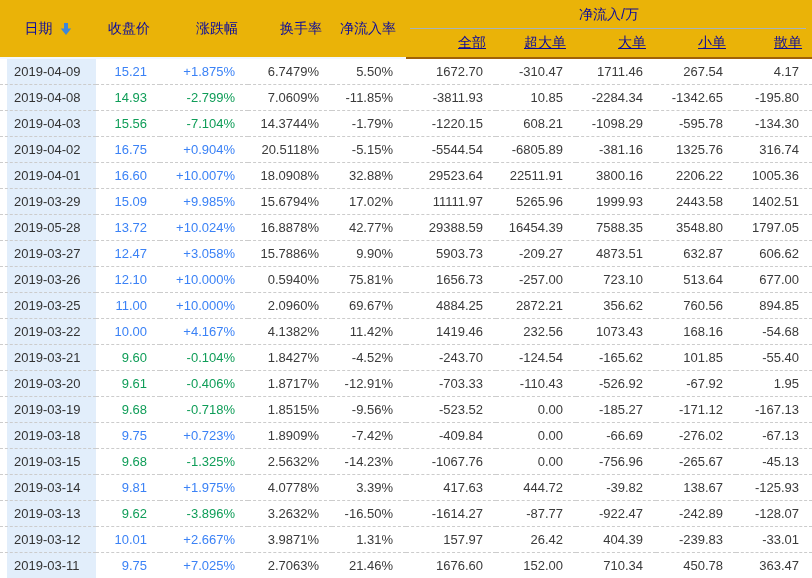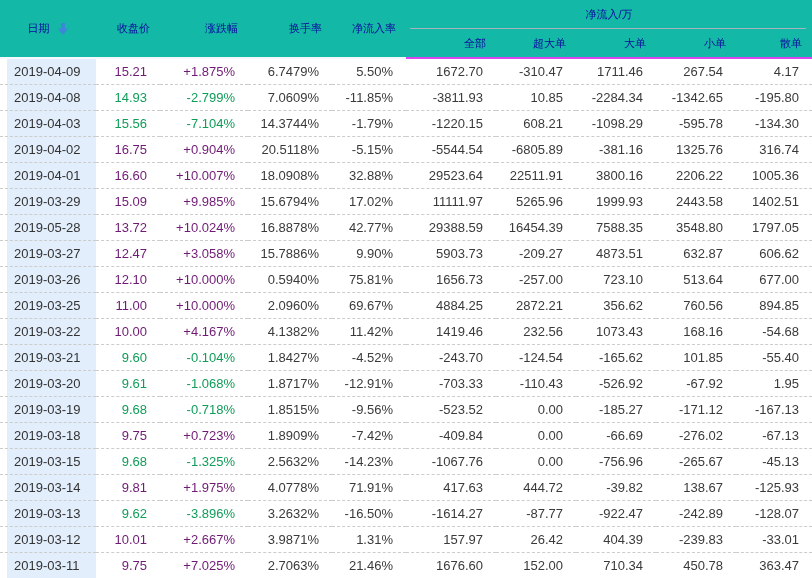--- a/index.html
+++ b/index.html
@@ -10,31 +10,31 @@
     font-family: "Liberation Sans", sans-serif;
   }
   table.fundflow {
     width: 812px;
     border-collapse: separate;
     border-spacing: 0;
     table-layout: fixed;
   }
   
   thead th {
-    background: #14b8a6;
+    background: #eab308;
     color: #0a0a9e;
     font-weight: normal;
-    font-size: 11px;
+    font-size: 14px;
     padding: 0 10px 0 0;
     text-align: right;
     white-space: nowrap;
     vertical-align: middle;
   }
   thead tr.h1 th { height: 29px; }
-  thead tr.h2 th { height: 28px; border-bottom: 2px solid #d946ef; }
+  thead tr.h2 th { height: 28px; border-bottom: 2px solid #a16207; text-decoration: underline; }
   thead th.rowspan2 { border-bottom: 2px solid #f2f8fd; }
   thead th.first {
     text-align: center;
     padding: 0;
   }
   thead th.first .hwrap {
     display: inline-flex;
     align-items: center;
     gap: 7px;
   }
@@ -60,21 +60,21 @@
     border-bottom: 1px dashed #cccccc;
     white-space: nowrap;
     background: #ffffff;
   }
   tbody td.date {
     text-align: left;
     padding: 0 0 0 14px;
     color: #333333;
     background: linear-gradient(to right, #ffffff 0px, #ffffff 7px, #e2eefb 7px);
   }
-  tbody td.up   { color: #701a75; padding-left: 14px; }
+  tbody td.up   { color: #3b82f6; padding-left: 14px; }
   tbody td.down { color: #0f9d58; }
 </style>
 </head>
 <body>
 
 <table class="fundflow">
   <colgroup>
     <col style="width:96px">
       <col style="width:64px">
       <col style="width:88px">
@@ -251,21 +251,21 @@
         <td>-4.52%</td>
         <td>-243.70</td>
         <td>-124.54</td>
         <td>-165.62</td>
         <td>101.85</td>
         <td>-55.40</td>
       </tr>
       <tr>
         <td class="date">2019-03-20</td>
         <td class="down">9.61</td>
-        <td class="down">-1.068%</td>
+        <td class="down">-0.406%</td>
         <td>1.8717%</td>
         <td>-12.91%</td>
         <td>-703.33</td>
         <td>-110.43</td>
         <td>-526.92</td>
         <td>-67.92</td>
         <td>1.95</td>
       </tr>
       <tr>
         <td class="date">2019-03-19</td>
@@ -301,21 +301,21 @@
         <td>0.00</td>
         <td>-756.96</td>
         <td>-265.67</td>
         <td>-45.13</td>
       </tr>
       <tr>
         <td class="date">2019-03-14</td>
         <td class="up">9.81</td>
         <td class="up">+1.975%</td>
         <td>4.0778%</td>
-        <td>71.91%</td>
+        <td>3.39%</td>
         <td>417.63</td>
         <td>444.72</td>
         <td>-39.82</td>
         <td>138.67</td>
         <td>-125.93</td>
       </tr>
       <tr>
         <td class="date">2019-03-13</td>
         <td class="down">9.62</td>
         <td class="down">-3.896%</td>

